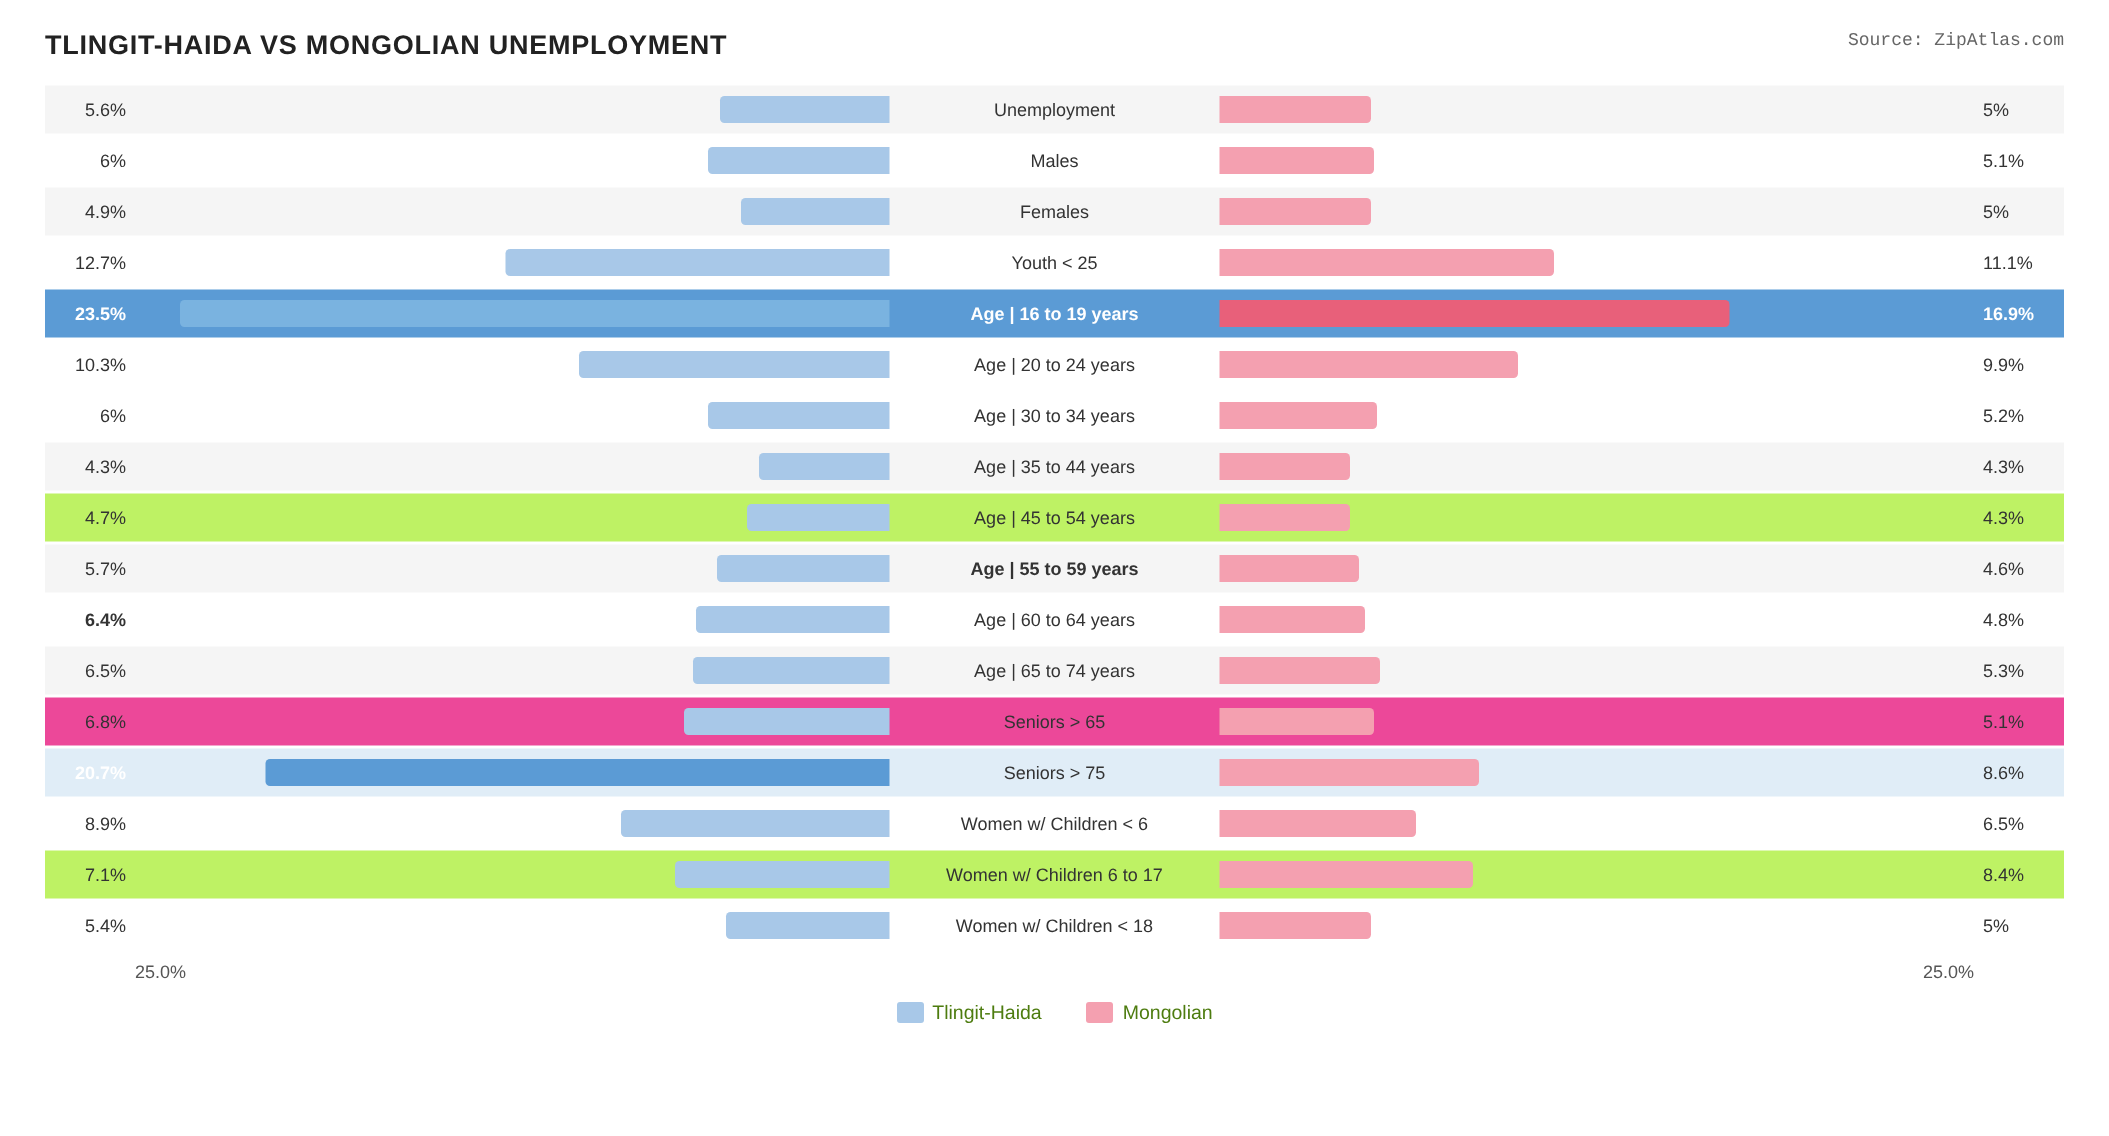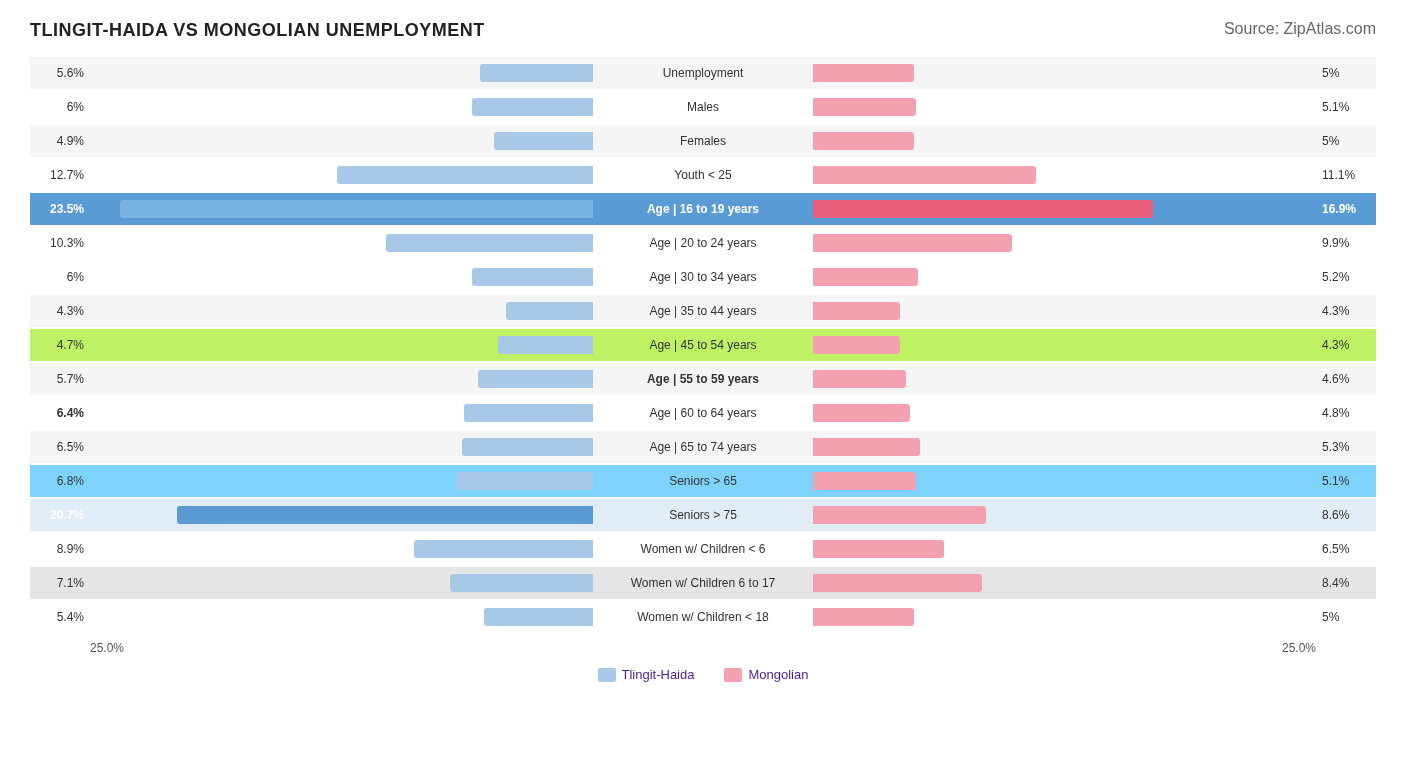--- a/index.html
+++ b/index.html
@@ -21,22 +21,23 @@
       margin-bottom: 16px;
     }
     .chart-title {
       font-size: 18px;
       font-weight: bold;
       color: #222;
       text-transform: uppercase;
       letter-spacing: 0.5px;
     }
     .chart-source {
-      font-size: 16px;
+      font-size: 12px;
       color: #666;
+      font-family: Liberation Mono, monospace;
     }
     .chart-body {
       width: 100%;
     }
     .bar-row {
       display: flex;
       align-items: center;
       min-height: 32px;
       margin-bottom: 2px;
     }
@@ -109,21 +110,21 @@
       padding-left: 6px;
       flex-shrink: 0;
     }
 
     .legend {
       display: flex;
       justify-content: center;
       gap: 30px;
       margin-top: 8px;
       font-size: 13px;
-      color: #4c1d95;
+      color: #4d7c0f;
     }
     .legend-item {
       display: flex;
       align-items: center;
       gap: 6px;
     }
     .legend-box {
       width: 18px;
       height: 14px;
       border-radius: 2px;
@@ -304,21 +305,21 @@
       <div class="left-bar-wrap">
         <div class="left-bar" style="width:26%; background:#a8c8e8; height:18px; border-radius:3px 0 0 3px;"></div>
       </div>
       <div class="label-cell" style="color:#333; font-weight:normal">Age | 65 to 74 years</div>
       <div class="right-bar-wrap">
         <div class="right-bar" style="width:21.2%; background:#f4a0b0; height:18px; border-radius:0 3px 3px 0;"></div>
       </div>
       <div class="right-val" style="color:#333; font-weight:normal">5.3%</div>
     </div>
   </div>
-      <div class="bar-row" style="background: #7dd3fc;">
+      <div class="bar-row" style="background: #ec4899;">
     <div class="row-inner">
       <div class="left-val" style="color:#333; font-weight:normal">6.8%</div>
       <div class="left-bar-wrap">
         <div class="left-bar" style="width:27.200000000000003%; background:#a8c8e8; height:18px; border-radius:3px 0 0 3px;"></div>
       </div>
       <div class="label-cell" style="color:#333; font-weight:normal">Seniors &gt; 65</div>
       <div class="right-bar-wrap">
         <div class="right-bar" style="width:20.4%; background:#f4a0b0; height:18px; border-radius:0 3px 3px 0;"></div>
       </div>
       <div class="right-val" style="color:#333; font-weight:normal">5.1%</div>
@@ -343,21 +344,21 @@
       <div class="left-bar-wrap">
         <div class="left-bar" style="width:35.6%; background:#a8c8e8; height:18px; border-radius:3px 0 0 3px;"></div>
       </div>
       <div class="label-cell" style="color:#333; font-weight:normal">Women w/ Children &lt; 6</div>
       <div class="right-bar-wrap">
         <div class="right-bar" style="width:26%; background:#f4a0b0; height:18px; border-radius:0 3px 3px 0;"></div>
       </div>
       <div class="right-val" style="color:#333; font-weight:normal">6.5%</div>
     </div>
   </div>
-      <div class="bar-row" style="background: #e5e5e5;">
+      <div class="bar-row" style="background: #bef264;">
     <div class="row-inner">
       <div class="left-val" style="color:#333; font-weight:normal">7.1%</div>
       <div class="left-bar-wrap">
         <div class="left-bar" style="width:28.4%; background:#a8c8e8; height:18px; border-radius:3px 0 0 3px;"></div>
       </div>
       <div class="label-cell" style="color:#333; font-weight:normal">Women w/ Children 6 to 17</div>
       <div class="right-bar-wrap">
         <div class="right-bar" style="width:33.6%; background:#f4a0b0; height:18px; border-radius:0 3px 3px 0;"></div>
       </div>
       <div class="right-val" style="color:#333; font-weight:normal">8.4%</div>

